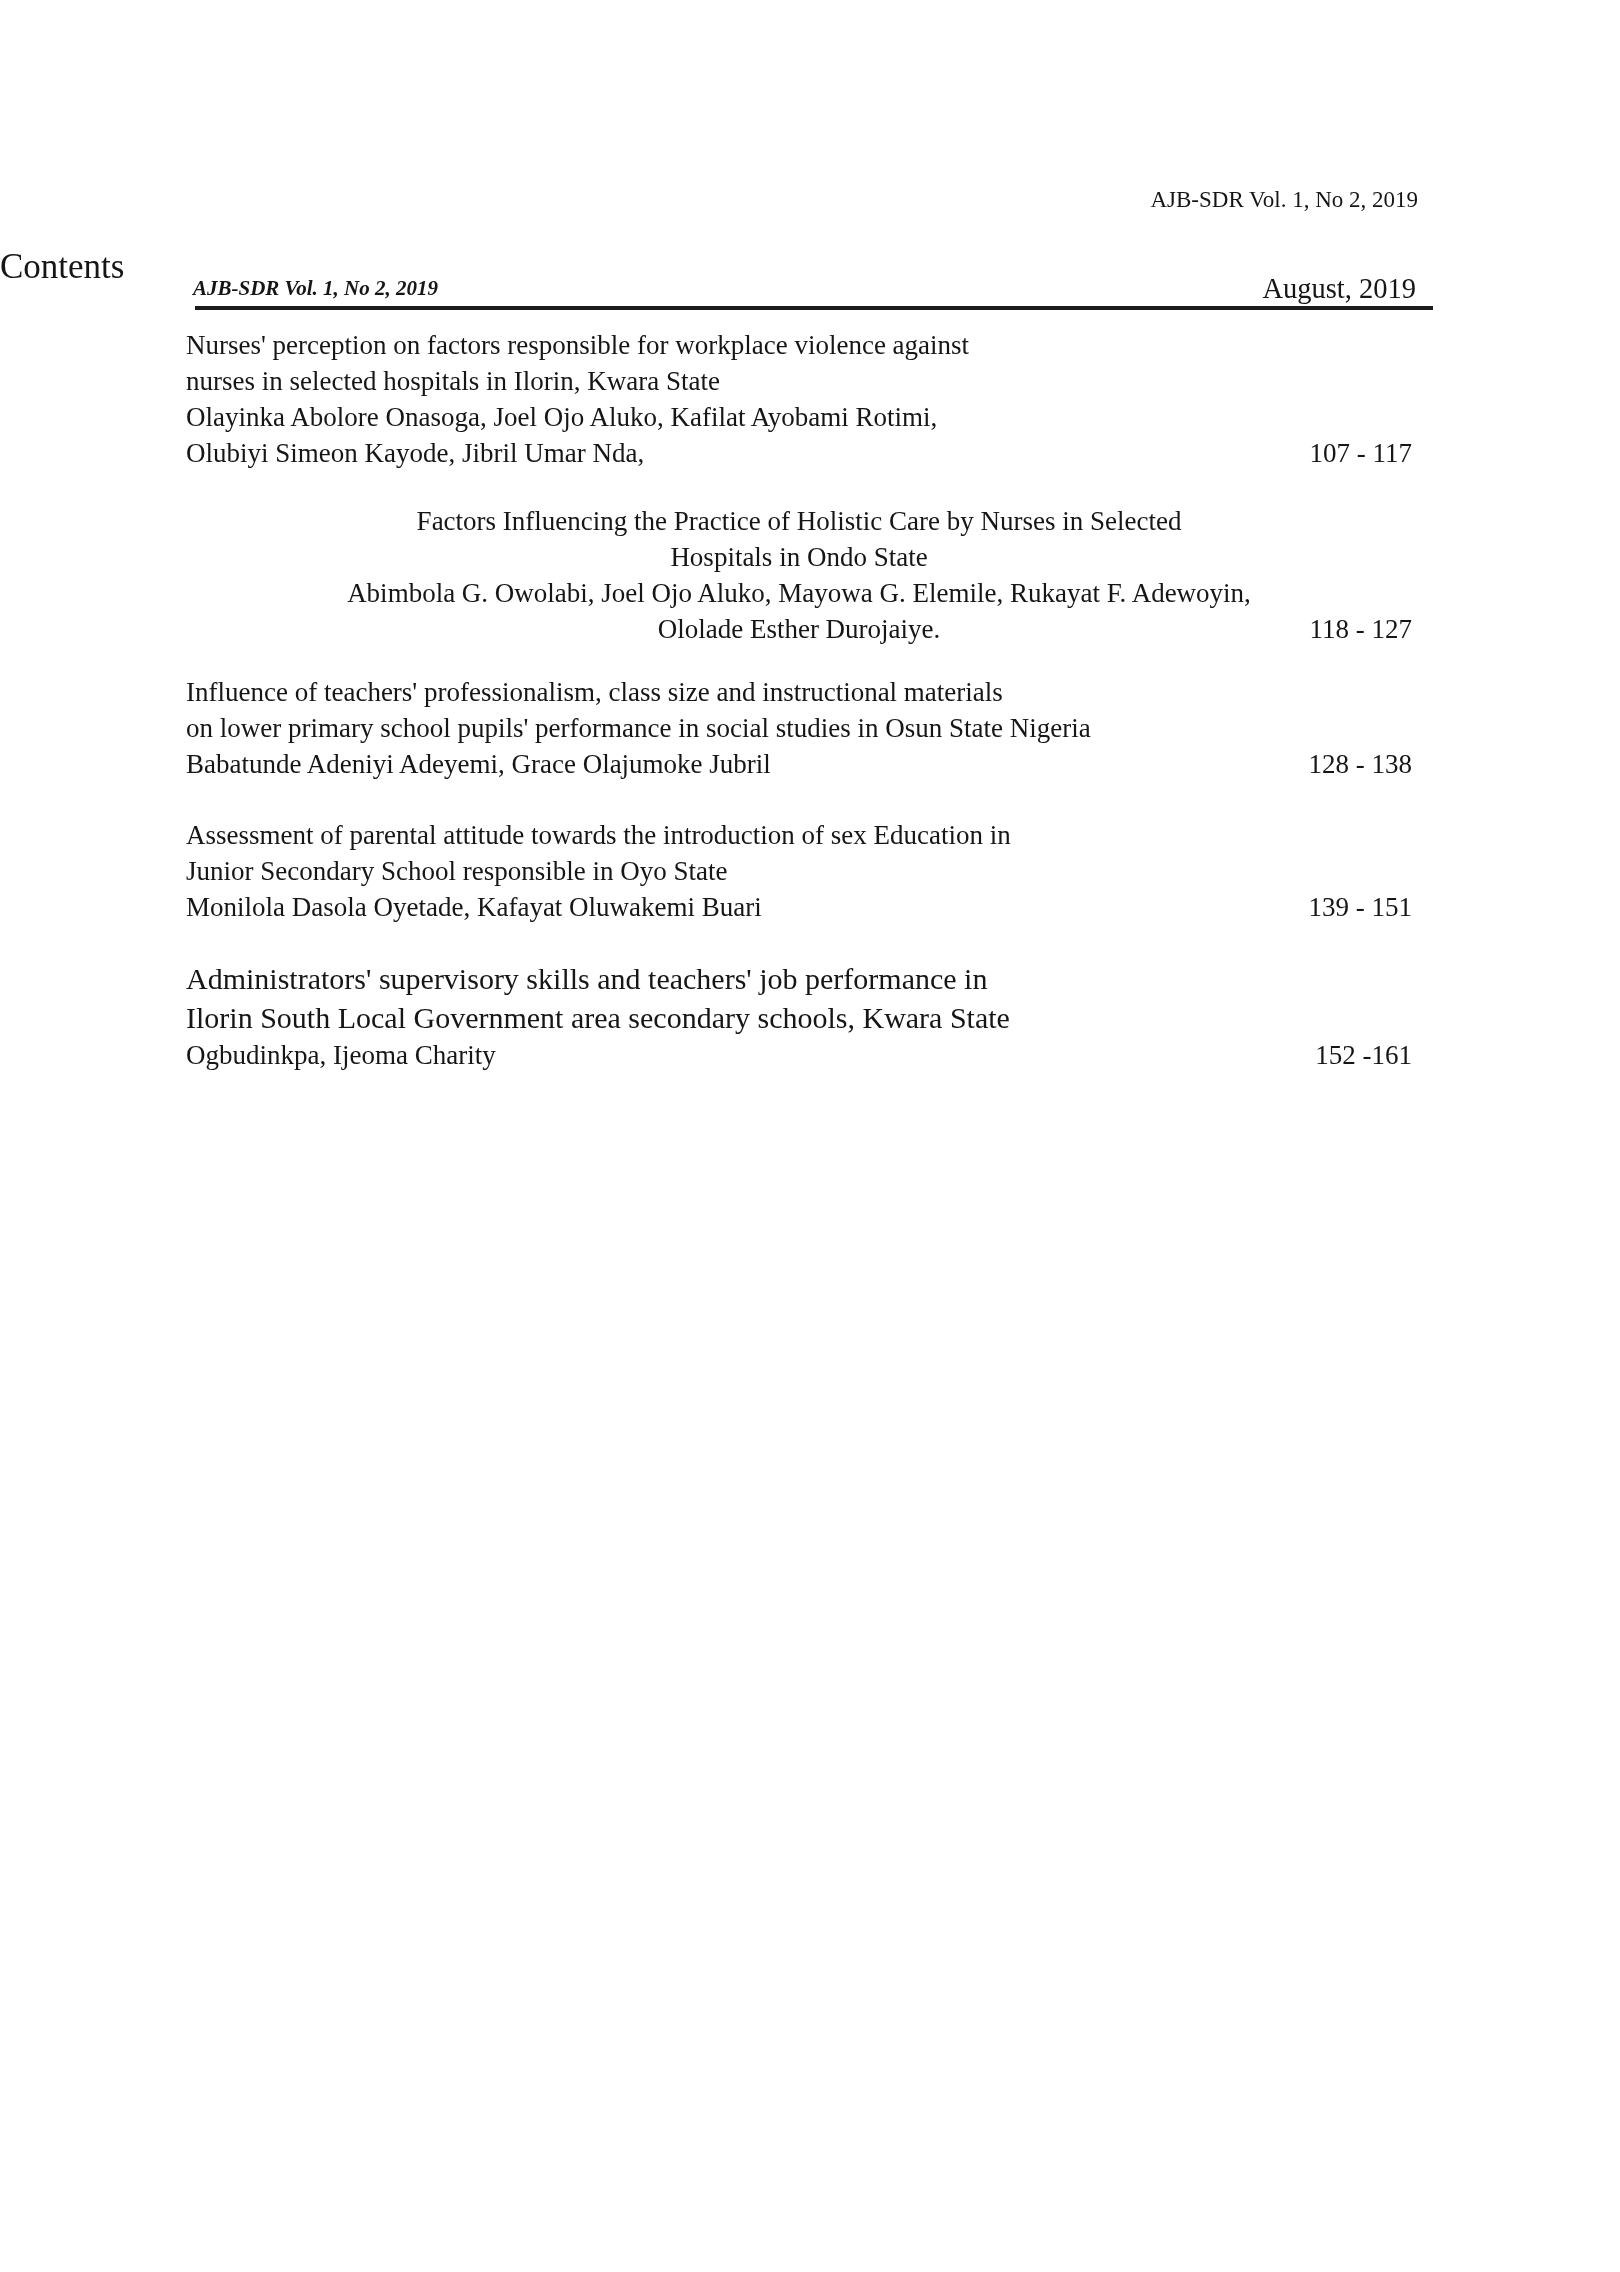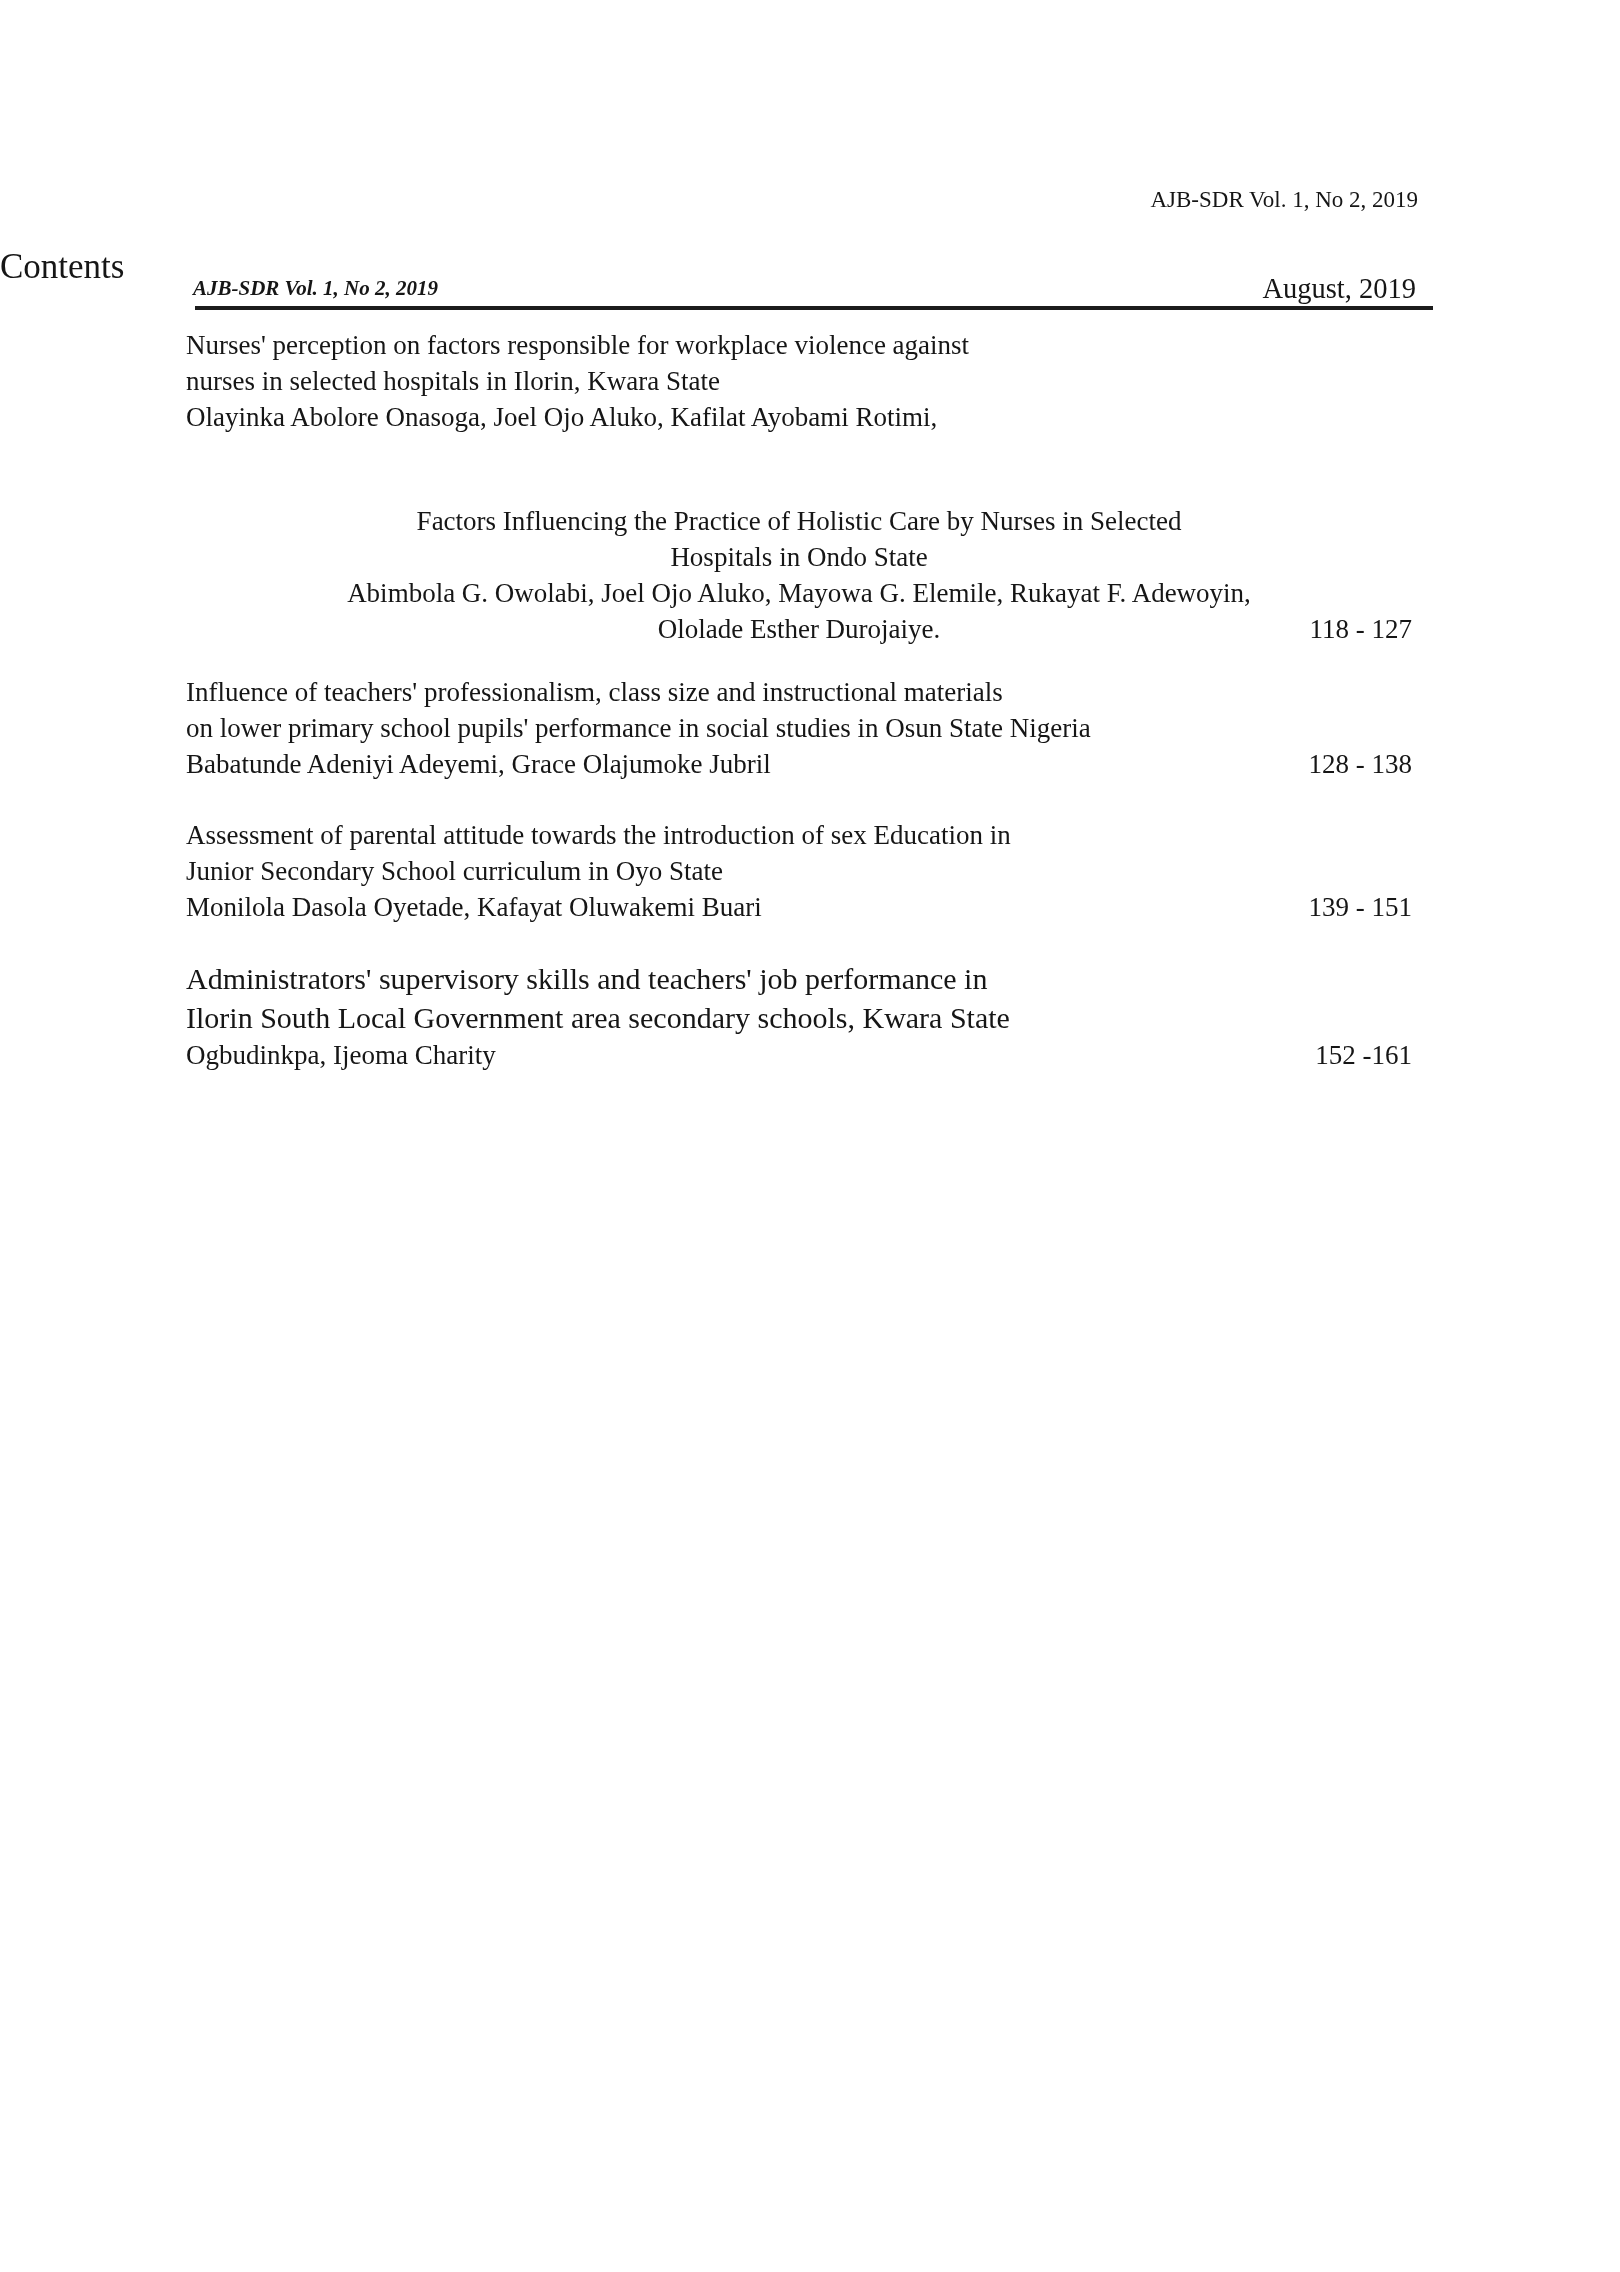--- a/index.html
+++ b/index.html
@@ -98,20 +98,24 @@
   <div class="journal-ref">AJB-SDR Vol. 1, No 2, 2019</div>
 
   <div class="issue-date">August, 2019</div>
 
   <div class="header-rule"></div>
 
   <section class="entry entry-1">
     <div class="line title">Nurses' perception on factors responsible for workplace violence against</div>
     <div class="line title">nurses in selected hospitals in Ilorin, Kwara State</div>
     <div class="line authors">Olayinka Abolore Onasoga,  Joel Ojo Aluko,  Kafilat Ayobami Rotimi,</div>
+    <div class="line authors last-line">
+      <span>Olubiyi Simeon Kayode, Jibril Umar Nda,</span>
+      <span class="pages">107 - 117</span>
+    </div>
   </section>
 
   <section class="entry entry-2">
     <div class="line title">Factors Influencing the Practice of Holistic Care by Nurses in Selected</div>
     <div class="line title">Hospitals in Ondo State</div>
     <div class="line authors">Abimbola G. Owolabi,  Joel Ojo Aluko, Mayowa G. Elemile,  Rukayat F. Adewoyin,</div>
     <div class="line authors last-line">
       <span>Ololade Esther Durojaiye.</span>
       <span class="pages">118 - 127</span>
     </div>
@@ -121,21 +125,21 @@
     <div class="line title">Influence of teachers' professionalism, class size and instructional materials</div>
     <div class="line title">on lower primary school pupils' performance in social studies in Osun State Nigeria</div>
     <div class="line authors last-line">
       <span>Babatunde Adeniyi Adeyemi,  Grace Olajumoke Jubril</span>
       <span class="pages">128 - 138</span>
     </div>
   </section>
 
   <section class="entry entry-4">
     <div class="line title">Assessment of parental attitude towards the introduction of sex Education in</div>
-    <div class="line title">Junior Secondary School curriculum in Oyo State</div>
+    <div class="line title">Junior Secondary School responsible in Oyo State</div>
     <div class="line authors last-line">
       <span>Monilola Dasola Oyetade, Kafayat Oluwakemi Buari</span>
       <span class="pages">139 - 151</span>
     </div>
   </section>
 
   <section class="entry entry-5">
     <div class="line title">Administrators' supervisory skills and teachers' job performance in</div>
     <div class="line title">Ilorin South Local Government area secondary schools, Kwara State</div>
     <div class="line authors last-line">

